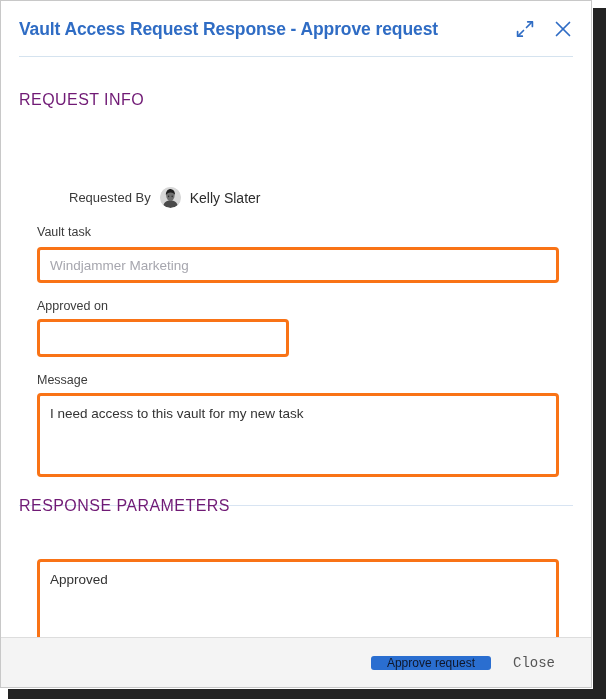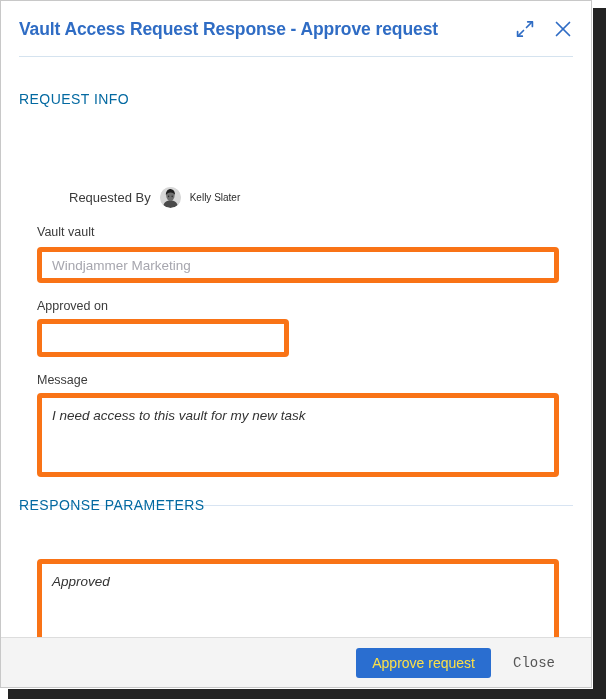--- a/index.html
+++ b/index.html
@@ -87,53 +87,52 @@
 
   
   #body {
     flex: 1 1 auto;
     position: relative;
     overflow: hidden;
     background: #fff;
   }
 
   .section-title {
-    color: #0369a1;
-    font-size: 14px;
+    color: #701a75;
+    font-size: 16px;
     letter-spacing: 0.45px;
     position: absolute;
     left: 18px;
   }
 
   .field-label {
     position: absolute;
     font-size: 12.5px;
     color: #3b3b3b;
   }
 
   .text-input {
     position: absolute;
     box-sizing: border-box;
-    border: 5px solid #f97316;
+    border: 3px solid #f97316;
     border-radius: 4px;
     background: #ffffff;
     font-family: "Liberation Sans", sans-serif;
     font-size: 13.5px;
     color: #333;
     padding: 6px 10px;
     outline: none;
   }
   .text-input::placeholder { color: #a6a6ae; opacity: 1; }
 
   textarea.text-input {
     resize: none;
     line-height: 1.35;
     padding: 9px 10px;
     overflow: hidden;
-    font-style: italic;
   }
 
   #requested-by-row {
     position: absolute;
     left: 36px;
     top: 130px;
     display: flex;
     align-items: center;
     gap: 9px;
     font-size: 13px;
@@ -144,21 +143,21 @@
     width: 21px;
     height: 21px;
     border-radius: 50%;
     overflow: hidden;
     flex: 0 0 auto;
     background: #d9d9d9;
     position: relative;
   }
   #avatar svg { display: block; }
   #requested-by-name {
-    font-size: 10px;
+    font-size: 14px;
     color: #2b2b2b;
   }
 
   #mid-rule {
     position: absolute;
     left: 18px;
     right: 18px;
     top: 448px;
     height: 1px;
     background: #d8e4f2;
@@ -172,26 +171,26 @@
     border-top: 1px solid #dddddd;
     display: flex;
     align-items: center;
     justify-content: flex-end;
     padding-right: 20px;
     gap: 6px;
     box-sizing: border-box;
   }
   #approve-button {
     background: #2a6ed0;
-    color: #fde047;
+    color: #0f172a;
     border: none;
     border-radius: 3px;
     font-family: "Liberation Sans", sans-serif;
-    font-size: 14px;
-    height: 30px;
+    font-size: 12px;
+    height: 14px;
     padding: 0 16px;
     cursor: pointer;
   }
   #close-button {
     background: transparent;
     border: none;
     color: #555555;
     font-family: Liberation Mono, monospace;
     font-size: 14px;
     height: 30px;
@@ -249,21 +248,21 @@
             <ellipse cx="10.4" cy="8.6" rx="4.2" ry="5.0" fill="#6f6f6f"></ellipse>
             <path d="M5.9 8.2 C5.5 3.6 9.0 1.6 11.4 2.2 C14.2 2.9 15.3 5.6 14.9 8.0 C14.2 6.4 12.6 5.2 10.2 5.4 C8.4 5.6 6.7 6.6 5.9 8.2 Z" fill="#1f1f1f"></path>
             <ellipse cx="8.6" cy="9.3" rx="0.7" ry="0.9" fill="#2a2a2a"></ellipse>
             <ellipse cx="12.2" cy="9.3" rx="0.7" ry="0.9" fill="#2a2a2a"></ellipse>
           </g>
         </svg>
       </span>
       <span id="requested-by-name">Kelly Slater</span>
     </div>
 
-    <div class="field-label" style="left:36px; top:168px;">Vault vault</div>
+    <div class="field-label" style="left:36px; top:168px;">Vault task</div>
     <input class="text-input" id="vault-name-input" type="text" readonly="" style="left: 36px; top: 190px; width: 522px; height: 36px;" placeholder="Windjammer Marketing">
 
     <div class="field-label" style="left:36px; top:242px;">Approved on</div>
     <input class="text-input" id="requested-on-input" type="text" readonly="" style="left: 36px; top: 262px; width: 252px; height: 38px;" placeholder="">
 
     <div class="field-label" style="left:36px; top:316px;">Message</div>
     <textarea class="text-input" id="request-message-textarea" readonly="" style="left: 36px; top: 336px; width: 522px; height: 84px;">I need access to this vault for my new task</textarea>
 
     <div id="mid-rule"></div>
 

